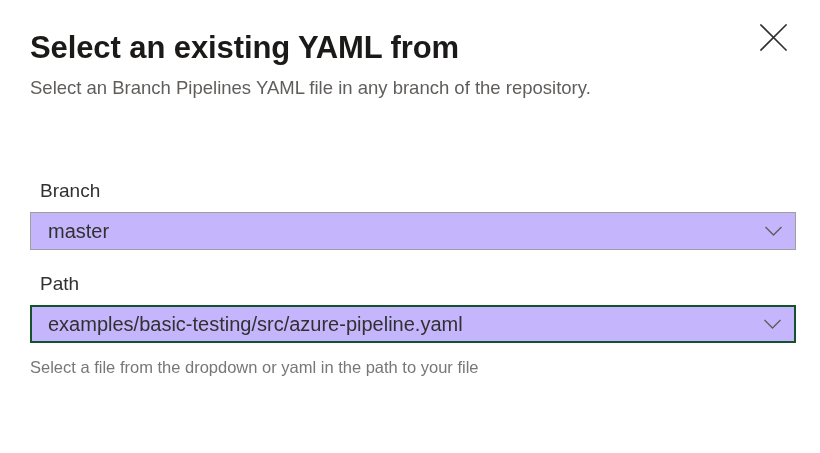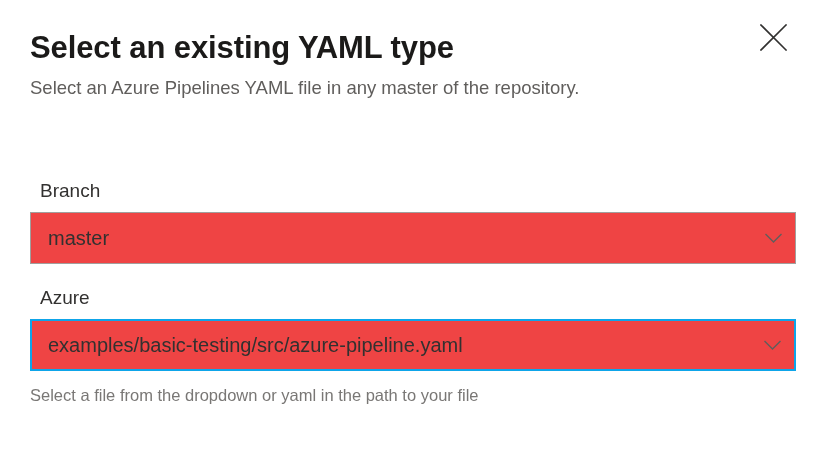--- a/index.html
+++ b/index.html
@@ -83,30 +83,30 @@
     font-weight: 400;
     color: #323130;
     margin: 0 0 8px 10px;
   }
   .field-group + .field-group {
     margin-top: 21px;
   }
 
   .combo {
     position: relative;
-    height: 52px;
+    height: 38px;
     box-sizing: border-box;
-    background: #ef4444;
+    background: #c4b5fd;
     border: 1px solid #a19f9d;
     display: flex;
     align-items: center;
     cursor: pointer;
   }
   .combo.focused {
-    border: 2px solid #0ea5e9;
+    border: 2px solid #14532d;
   }
   .combo-value {
     flex: 1 1 auto;
     padding-left: 17px;
     padding-right: 12px;
     font-size: 20px;
     line-height: 26px;
     color: #323130;
     white-space: nowrap;
     overflow: hidden;
@@ -142,22 +142,22 @@
     margin: 13px 0 0 0;
   }
 </style>
 </head>
 <body>
 
 <div class="panel">
 
   <div class="header">
     <div class="header-text">
-      <h1 class="panel-title">Select an existing YAML type</h1>
-      <p class="panel-subtitle">Select an Azure Pipelines YAML file in any master of the repository.</p>
+      <h1 class="panel-title">Select an existing YAML from</h1>
+      <p class="panel-subtitle">Select an Branch Pipelines YAML file in any branch of the repository.</p>
     </div>
   </div>
 
   <button class="close-button" aria-label="Close">
     <span>
       <svg width="27" height="27" viewBox="0 0 27 27" aria-hidden="true">
         <path d="M1 1 L26 26 M26 1 L1 26" stroke="#323130" stroke-width="1.6" fill="none" stroke-linecap="square"></path>
       </svg>
     </span>
   </button>
@@ -172,21 +172,21 @@
           <span>
             <svg width="17" height="11" viewBox="0 0 17 11" aria-hidden="true">
               <path d="M1 1.5 L8.5 9 L16 1.5" stroke="#605e5c" stroke-width="1.4" fill="none" stroke-linecap="square"></path>
             </svg>
           </span>
         </button>
       </div>
     </div>
 
     <div class="field-group">
-      <div class="field-label">Azure</div>
+      <div class="field-label">Path</div>
       <div class="combo focused">
         <input class="combo-value" type="text" value="examples/basic-testing/src/azure-pipeline.yaml" style="">
         <button class="combo-arrow">
           <span>
             <svg width="17" height="11" viewBox="0 0 17 11" aria-hidden="true">
               <path d="M1 1.5 L8.5 9 L16 1.5" stroke="#605e5c" stroke-width="1.4" fill="none" stroke-linecap="square"></path>
             </svg>
           </span>
         </button>
       </div>

